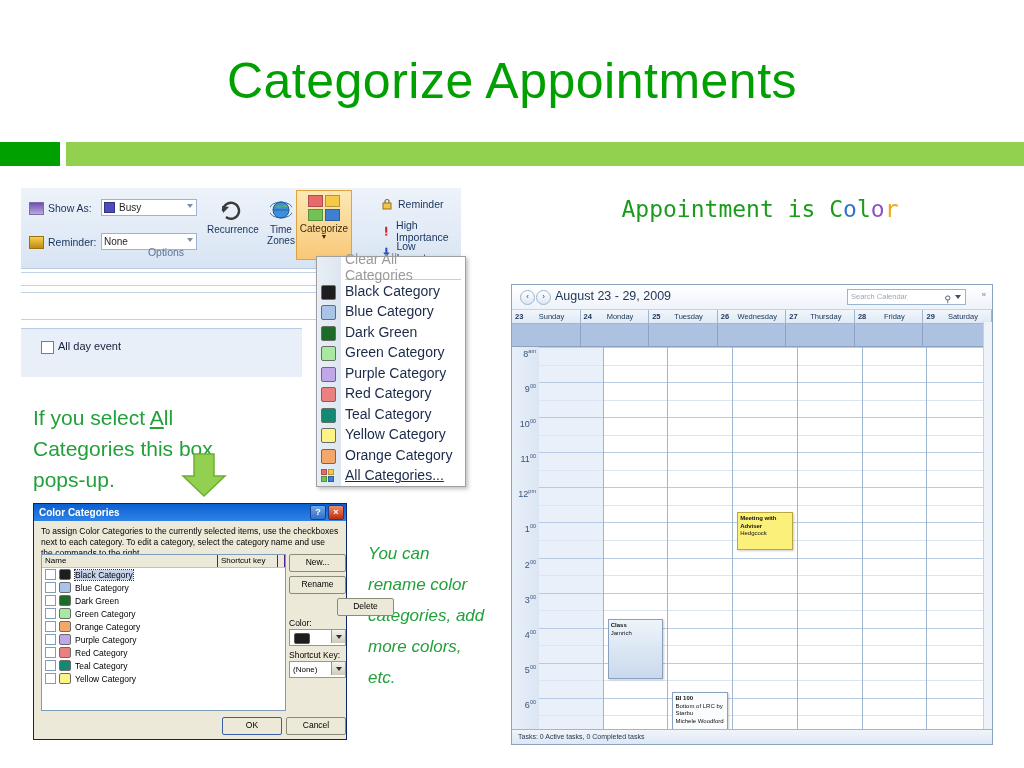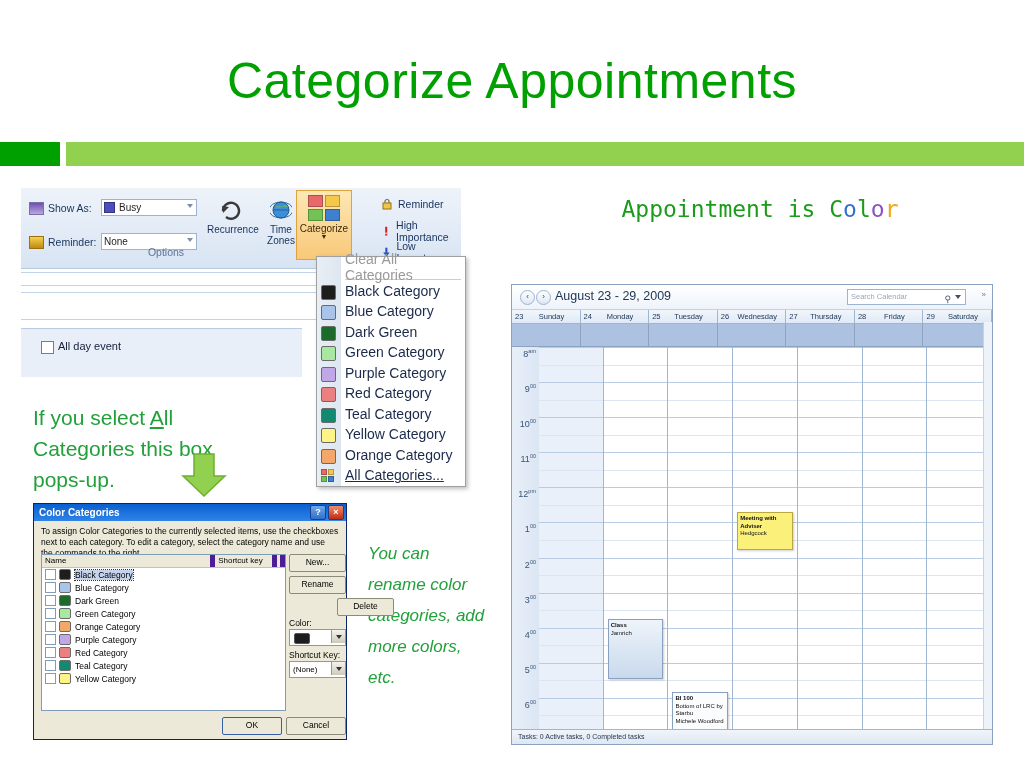--- a/index.html
+++ b/index.html
@@ -98,21 +98,21 @@
   #cc-title{height:17px;background:linear-gradient(#0a5fd0,#2f84e8);
     display:flex;align-items:center;padding:0 2px 0 5px;color:#fff;font-size:10px;font-weight:bold;}
   #cc-title .spacer{flex:1;}
   .cc-tbtn{width:14px;height:13px;margin-left:2px;border:1px solid #1b3f8f;border-radius:2px;
     font-size:9px;line-height:12px;text-align:center;color:#fff;font-weight:bold;}
   .cc-tbtn.help{background:linear-gradient(#6da8ea,#2f6fc9);}
   .cc-tbtn.close{background:linear-gradient(#f08a6a,#c02d10);}
   #cc-desc{position:absolute;left:7px;top:22px;width:298px;font-size:8.5px;color:#000;line-height:11px;}
   #cc-list{position:absolute;left:7px;top:50px;width:243px;height:155px;background:#fff;border:1px solid #7f9db9;}
   #cc-list-head{height:12px;background:#ece9d8;border-bottom:1px solid #c7c2ac;display:flex;font-size:8px;color:#000;}
-  #cc-list-head .ch{border-right:5px solid #4c1d95;padding-left:3px;line-height:12px;}
+  #cc-list-head .ch{border-right:1px solid #4c1d95;padding-left:3px;line-height:12px;}
   .cc-row{height:13px;display:flex;align-items:center;padding-left:3px;font-size:8.5px;color:#000;}
   .cc-chk{width:9px;height:9px;border:1px solid #7f9db9;background:#fff;margin-right:3px;flex:none;}
   .cc-sw{width:10px;height:9px;border:1px solid #6b6b6b;border-radius:2px;margin-right:4px;flex:none;}
   .cc-row.sel .cc-name{background:#c5d4ec;outline:1px dotted #333;}
   .cc-btn{position:absolute;width:55px;height:16px;background:#ece9d8;border:1px solid #8b8b7a;
     border-radius:2px;font-size:8.5px;color:#000;text-align:center;line-height:15px;}
   .cc-side-label{position:absolute;font-size:8.5px;color:#000;}
   .cc-drop{position:absolute;width:55px;height:15px;background:#fff;border:1px solid #7f9db9;}
   .cc-drop .db{position:absolute;right:0;top:0;width:13px;height:13px;background:linear-gradient(#f4f3ee,#cfcbb8);
     border-left:1px solid #9a9a8a;}
@@ -135,21 +135,21 @@
     border:1px solid #9cb4d1;font-size:7.5px;color:#9aa7b6;line-height:14px;padding-left:3px;}
   #cal-search .mag{position:absolute;right:14px;top:2px;font-size:9px;color:#40506a;}
   #cal-search .cr{position:absolute;right:4px;top:5px;border-left:3px solid transparent;
     border-right:3px solid transparent;border-top:4px solid #40506a;}
   #cal-expand{position:absolute;right:6px;top:5px;font-size:8px;color:#6f7f94;}
 
   #cal-daybar{height:13px;display:flex;background:linear-gradient(#f2f6fb,#dfe9f6);
     border-bottom:1px solid #9fb6d2;}
   .cal-dayhdr{flex:1;border-right:1px solid #9fb6d2;display:flex;align-items:center;
     font-size:7.5px;color:#1b3352;position:relative;}
-  .cal-dayhdr .dnum{font-weight:normal;padding-left:3px;}
+  .cal-dayhdr .dnum{font-weight:bold;padding-left:3px;}
   .cal-dayhdr .dname{flex:1;text-align:center;}
   #cal-allday{height:22px;display:flex;background:#adc2e0;border-bottom:1px solid #8ba3c0;}
   #cal-allday .adcell{flex:1;border-right:1px solid #8ba3c0;}
 
   #cal-grid{position:relative;height:386px;background:#fff;}
   #cal-times{position:absolute;left:0;top:0;width:27px;height:386px;
     background:linear-gradient(90deg,#e8eff8,#dbe6f4);border-right:1px solid #9fb6d2;}
   .cal-time{position:absolute;right:3px;font-size:9px;color:#3a5478;text-align:right;}
   .cal-time sup{font-size:5.5px;}
   #cal-cols{position:absolute;left:27px;top:0;right:0;height:386px;display:flex;}

